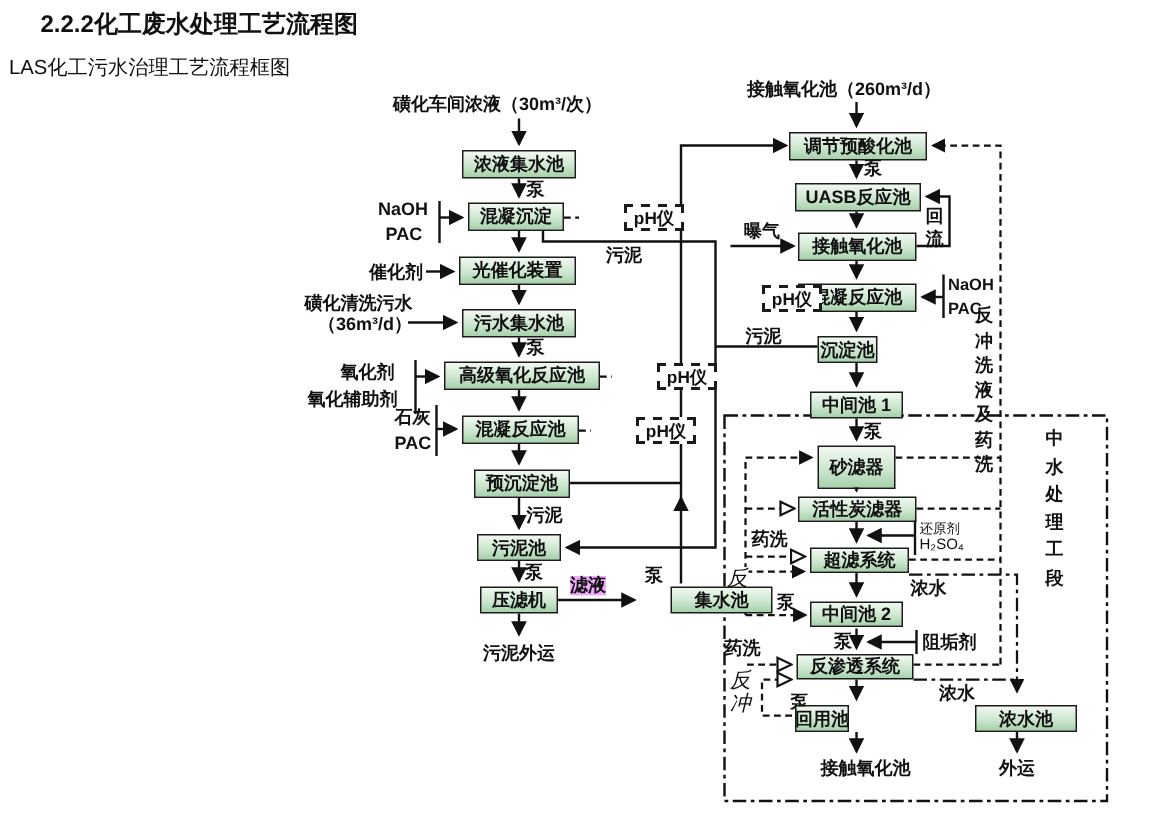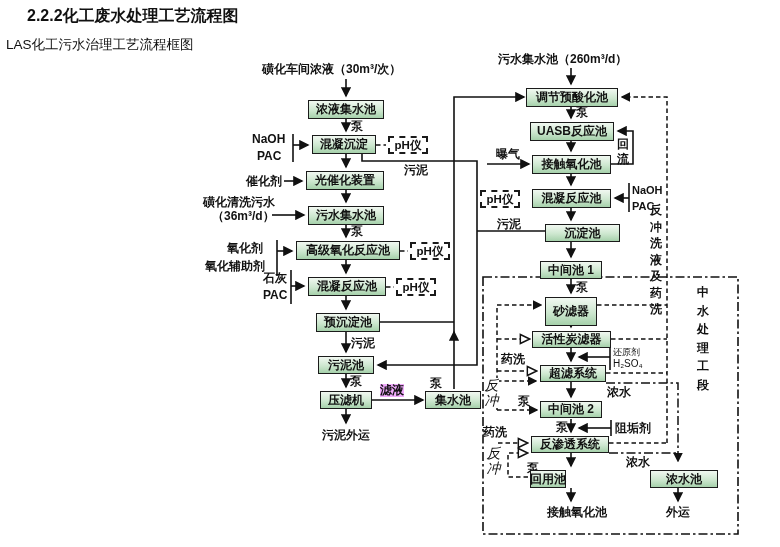--- a/index.html
+++ b/index.html
@@ -5,21 +5,21 @@
   html,body{margin:0;padding:0;background:#fff;}
   #canvas{position:relative;width:780px;height:547px;background:#fff;overflow:hidden;
           font-family:"Liberation Sans","DejaVu Sans",sans-serif;color:#111;}
   #flow-svg{position:absolute;left:0;top:0;z-index:1;}
   .node{position:absolute;z-index:3;display:flex;align-items:center;justify-content:center;
         background:linear-gradient(180deg,#f1f8f1 0%,#cde7cf 55%,#a6d1ab 100%);
         border:1.5px solid #1b1b1b;font-weight:bold;font-size:12px;white-space:nowrap;
         box-sizing:border-box;}
   .phbox{position:absolute;z-index:3;display:flex;align-items:center;justify-content:center;
         background:#fff;border:2px dashed #1b1b1b;font-weight:bold;font-size:11.5px;
-        box-sizing:border-box;}
+        box-sizing:border-box;margin-left:28px;}
   .lbl{position:absolute;z-index:2;font-size:12px;white-space:nowrap;line-height:13px;}
   .b{font-weight:bold;}
   .sm{font-size:9px;line-height:10px;}
   .vtext{position:absolute;z-index:2;width:16px;line-height:16.5px;text-align:center;
          font-size:12px;font-weight:bold;word-break:break-all;white-space:normal;}
   .vtext2{position:absolute;z-index:2;width:15px;line-height:15px;text-align:center;
          font-size:14px;word-break:break-all;white-space:normal;font-style:italic;}
   #page-title{position:absolute;left:8px;top:6px;font-size:16px;font-weight:bold;z-index:2;margin-left:19px;}
   #page-subtitle{position:absolute;left:6px;top:36px;font-size:13.5px;z-index:2;}
 </style>
@@ -128,43 +128,43 @@
 
   <div class="node" style="left:308px;top:100px;width:76px;height:19px">浓液集水池</div>
   <div class="node" style="left:312px;top:135px;width:64px;height:19px">混凝沉淀</div>
   <div class="node" style="left:306px;top:171px;width:78px;height:19px">光催化装置</div>
   <div class="node" style="left:308px;top:206px;width:76px;height:19px">污水集水池</div>
   <div class="node" style="left:296px;top:241px;width:104px;height:19px">高级氧化反应池</div>
   <div class="node" style="left:308px;top:277px;width:78px;height:19px">混凝反应池</div>
   <div class="node" style="left:316px;top:313px;width:64px;height:19px">预沉淀池</div>
   <div class="node" style="left:318px;top:356px;width:56px;height:18px">污泥池</div>
   <div class="node" style="left:320px;top:391px;width:52px;height:18px">压滤机</div>
-  <div class="node" style="left:425px;top:391px;width:56px;height:18px">集水池</div>
+  <div class="node" style="left:447px;top:391px;width:68px;height:18px">集水池</div>
 
   <div class="node" style="left:526px;top:88px;width:92px;height:19px">调节预酸化池</div>
   <div class="node" style="left:530px;top:122px;width:84px;height:19px">UASB反应池</div>
   <div class="node" style="left:532px;top:155px;width:79px;height:19px">接触氧化池</div>
   <div class="node" style="left:532px;top:189px;width:79px;height:19px">混凝反应池</div>
-  <div class="node" style="left:545px;top:224px;width:75px;height:18px">沉淀池</div>
+  <div class="node" style="left:545px;top:224px;width:40px;height:18px">沉淀池</div>
   <div class="node" style="left:540px;top:261px;width:62px;height:18px">中间池 1</div>
   <div class="node" style="left:545px;top:297px;width:52px;height:29px">砂滤器</div>
   <div class="node" style="left:532px;top:331px;width:79px;height:17px">活性炭滤器</div>
   <div class="node" style="left:540px;top:365px;width:66px;height:17px">超滤系统</div>
   <div class="node" style="left:540px;top:401px;width:62px;height:17px">中间池 2</div>
   <div class="node" style="left:531px;top:436px;width:78px;height:17px">反渗透系统</div>
   <div class="node" style="left:530px;top:470px;width:36px;height:18px">回用池</div>
   <div class="node" style="left:650px;top:470px;width:68px;height:18px">浓水池</div>
 
   <div class="phbox" style="left:388px;top:136px;width:40px;height:18px">pH仪</div>
   <div class="phbox" style="left:410px;top:242px;width:40px;height:18px">pH仪</div>
   <div class="phbox" style="left:396px;top:278px;width:40px;height:18px">pH仪</div>
   <div class="phbox" style="left:480px;top:190px;width:40px;height:18px">pH仪</div>
 
   <div class="lbl b" style="left:262px;top:63px">磺化车间浓液（30m³/次）</div>
-  <div class="lbl b" style="left:498px;top:53px">污水集水池（260m³/d）</div>
+  <div class="lbl b" style="left:498px;top:53px">接触氧化池（260m³/d）</div>
 
   <div class="lbl b" style="left:252px;top:133px">NaOH</div>
   <div class="lbl b" style="left:257px;top:150px">PAC</div>
   <div class="lbl b" style="left:246px;top:175px">催化剂</div>
   <div class="lbl b" style="left:203px;top:196px">磺化清洗污水</div>
   <div class="lbl b" style="left:212px;top:210px">（36m³/d）</div>
   <div class="lbl b" style="left:227px;top:242px">氧化剂</div>
   <div class="lbl b" style="left:205px;top:260px">氧化辅助剂</div>
   <div class="lbl b" style="left:263px;top:272px">石灰</div>
   <div class="lbl b" style="left:263px;top:289px">PAC</div>

